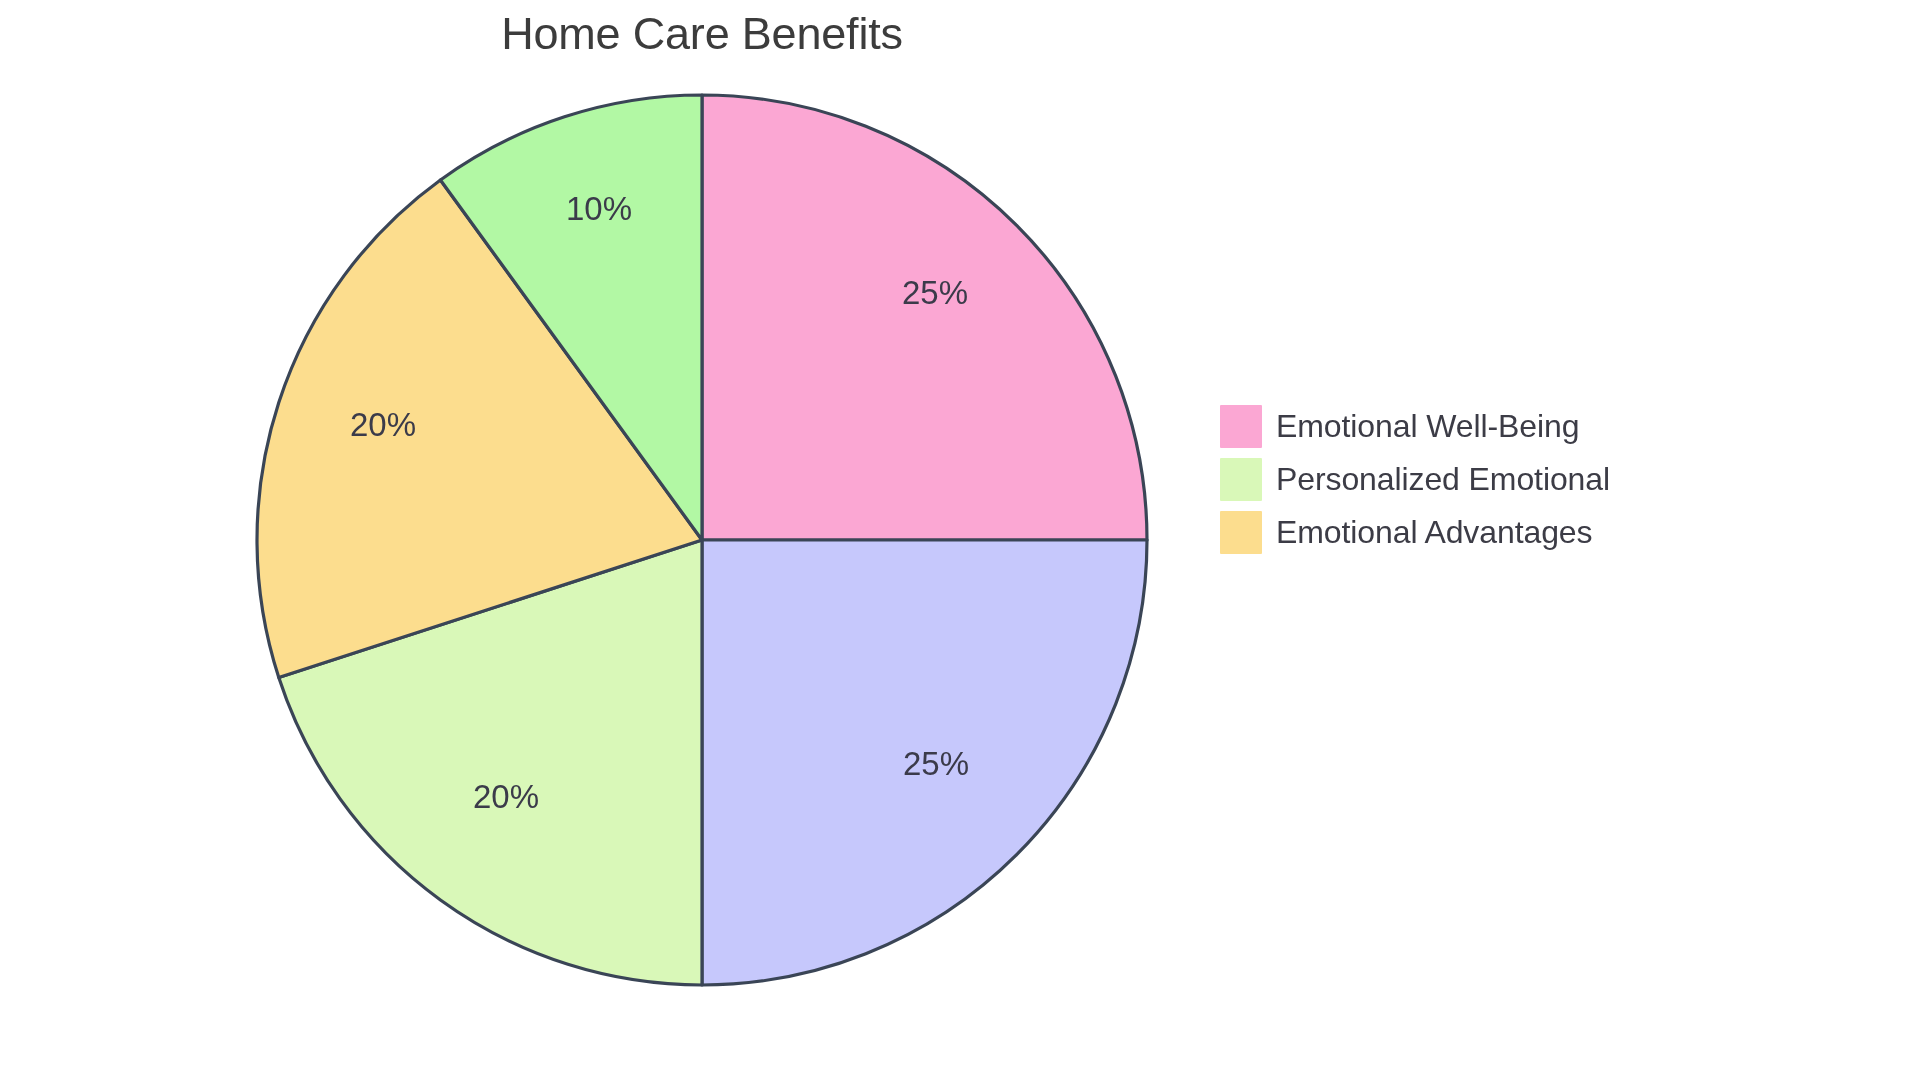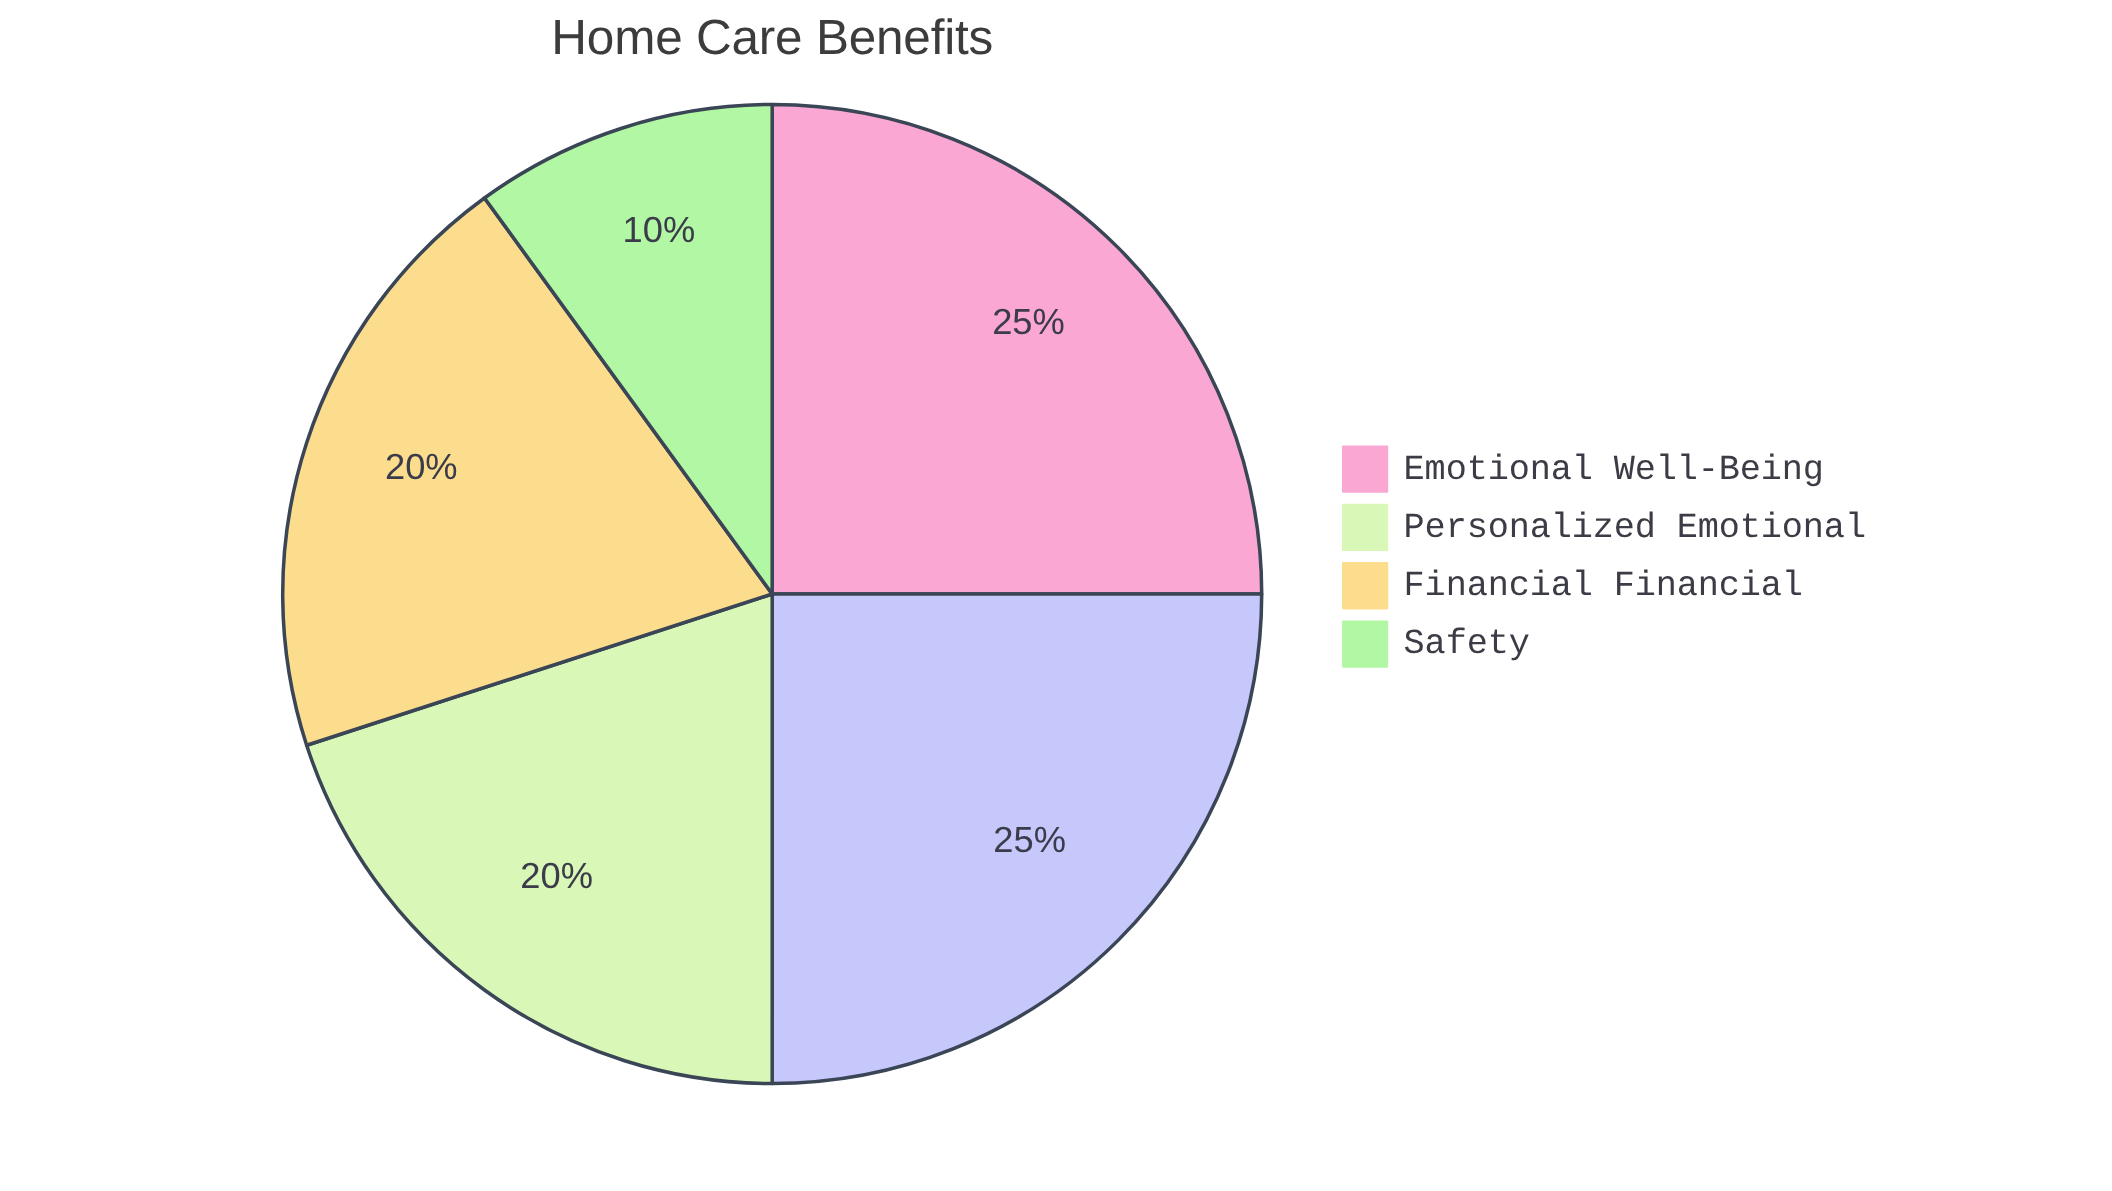--- a/index.html
+++ b/index.html
@@ -68,21 +68,21 @@
     height: 43px;
   }
   .legend-swatch {
     width: 42px;
     height: 43px;
     flex: 0 0 auto;
     border-radius: 1px;
   }
   .legend-label {
     margin-left: 14px;
-    font-family: Liberation Mono, monospace;
+    font-family: Liberation Sans, sans-serif;
     font-size: 32px;
     color: #3c3c46;
     line-height: 43px;
     white-space: nowrap;
     letter-spacing: -0.1px;
   }
 </style>
 </head>
 <body>
 
@@ -111,21 +111,17 @@
       <div class="legend-item">
         <span class="legend-swatch" style="background: rgb(251, 167, 211);"></span>
         <span class="legend-label">Emotional Well-Being</span>
       </div>
       <div class="legend-item">
         <span class="legend-swatch" style="background: rgb(217, 248, 184);"></span>
         <span class="legend-label">Personalized Emotional</span>
       </div>
       <div class="legend-item">
         <span class="legend-swatch" style="background: rgb(252, 221, 142);"></span>
-        <span class="legend-label">Financial Financial</span>
-      </div>
-      <div class="legend-item">
-        <span class="legend-swatch" style="background: rgb(178, 248, 164);"></span>
-        <span class="legend-label">Safety</span>
+        <span class="legend-label">Emotional Advantages</span>
       </div>
     </div>
 
 </div>
 
 </body></html>

